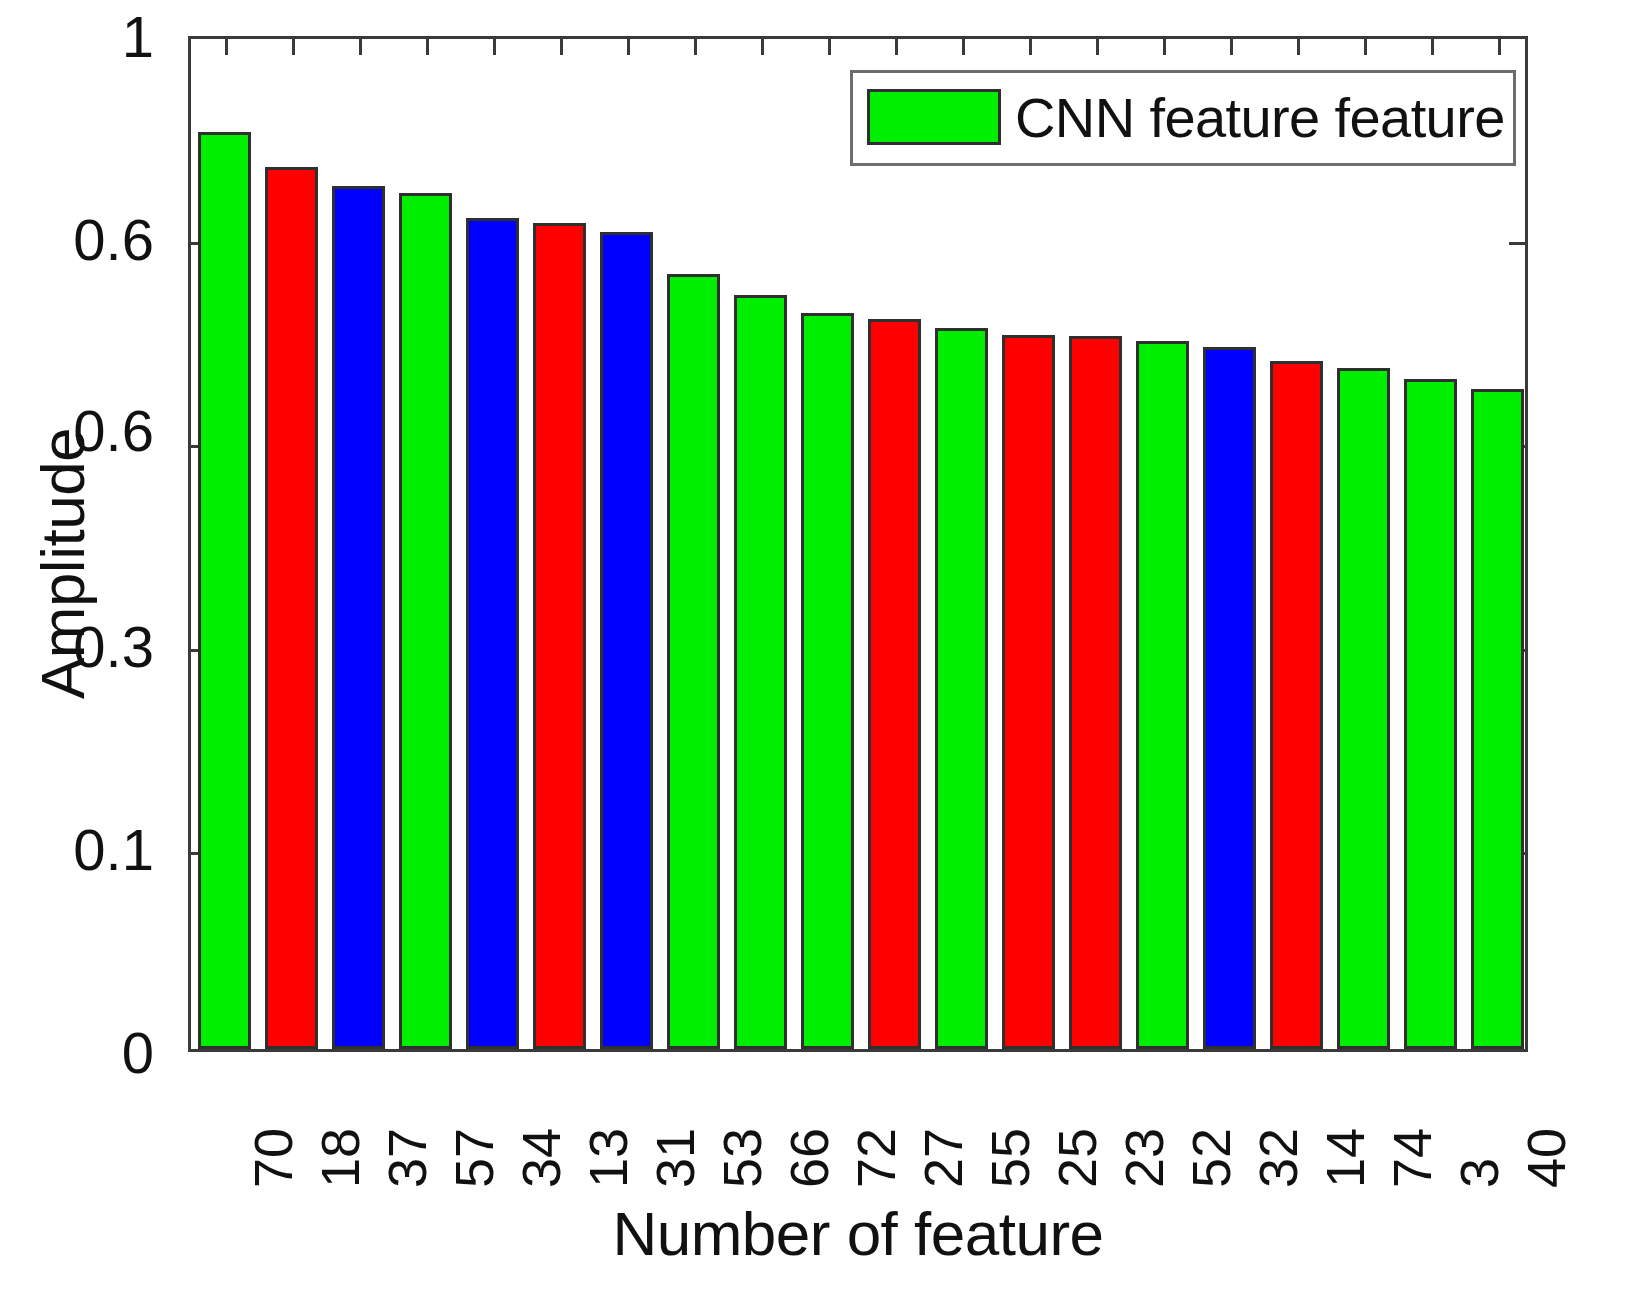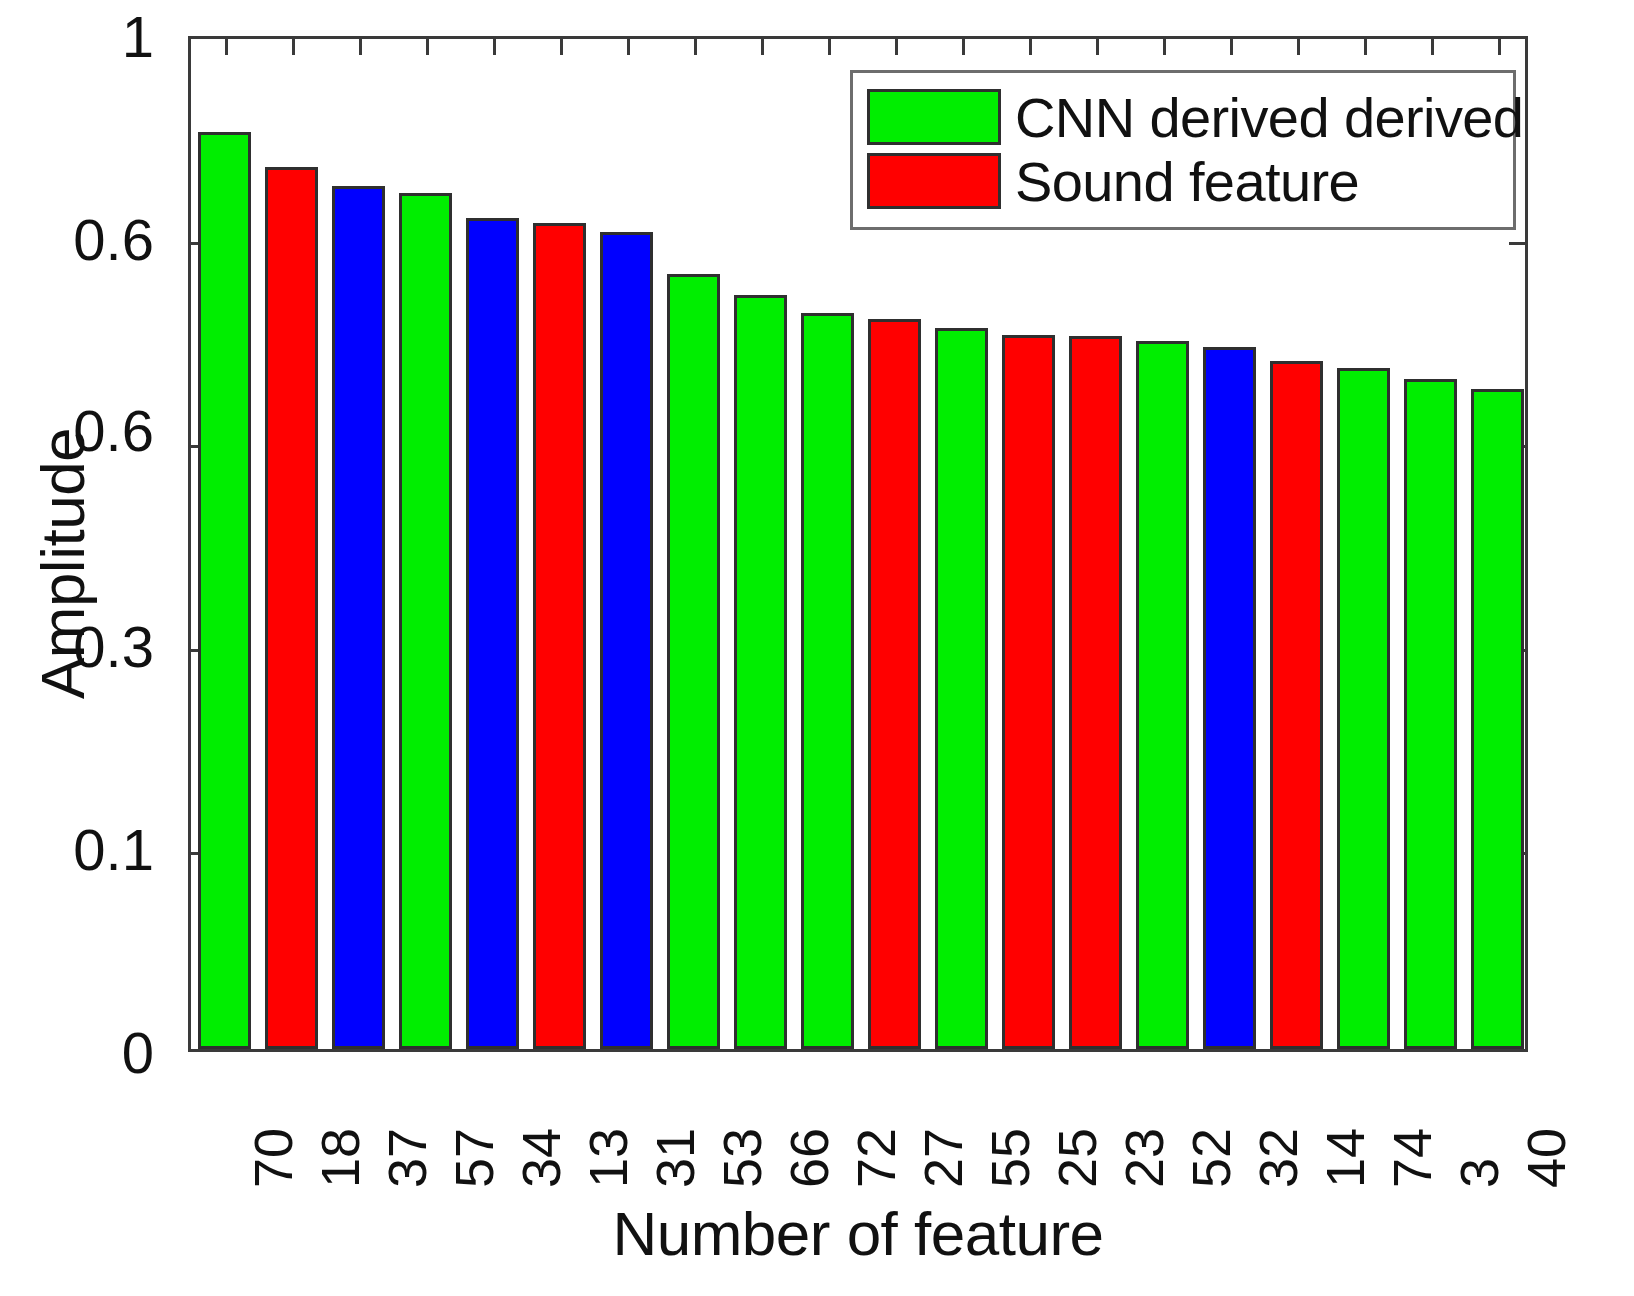--- a/index.html
+++ b/index.html
@@ -278,21 +278,17 @@
       <div class="xtick-label" style="left: 1192.5px; top: 128px;">74</div>
       <div class="xtick-label" style="left: 1259.5px; top: 128px;">3</div>
       <div class="xtick-label" style="left: 1326.5px; top: 128px;">40</div>
     </div>
 
   <div id="xlabel">Number of feature</div>
 
   <div id="legend">
       <div class="legend-row">
         <div class="legend-swatch" style="background: rgb(0, 238, 0);"></div>
-        <div class="legend-text">CNN derived derived</div>
-      </div>
-      <div class="legend-row">
-        <div class="legend-swatch" style="background: rgb(255, 0, 0);"></div>
-        <div class="legend-text">Sound feature</div>
+        <div class="legend-text">CNN feature feature</div>
       </div>
     </div>
 
 </div>
 
 </body></html>

